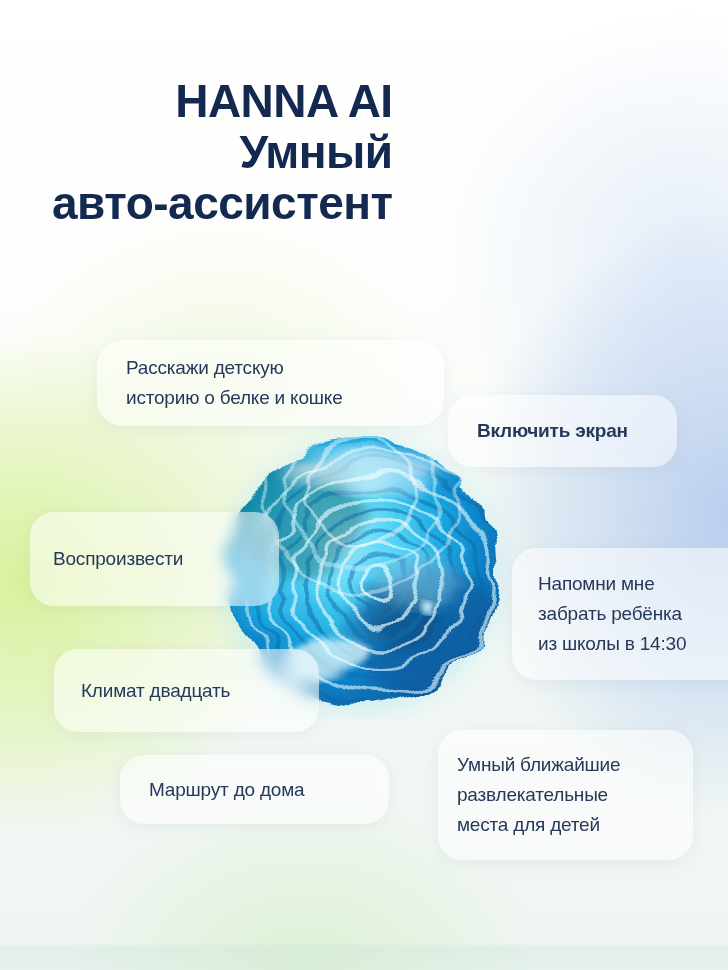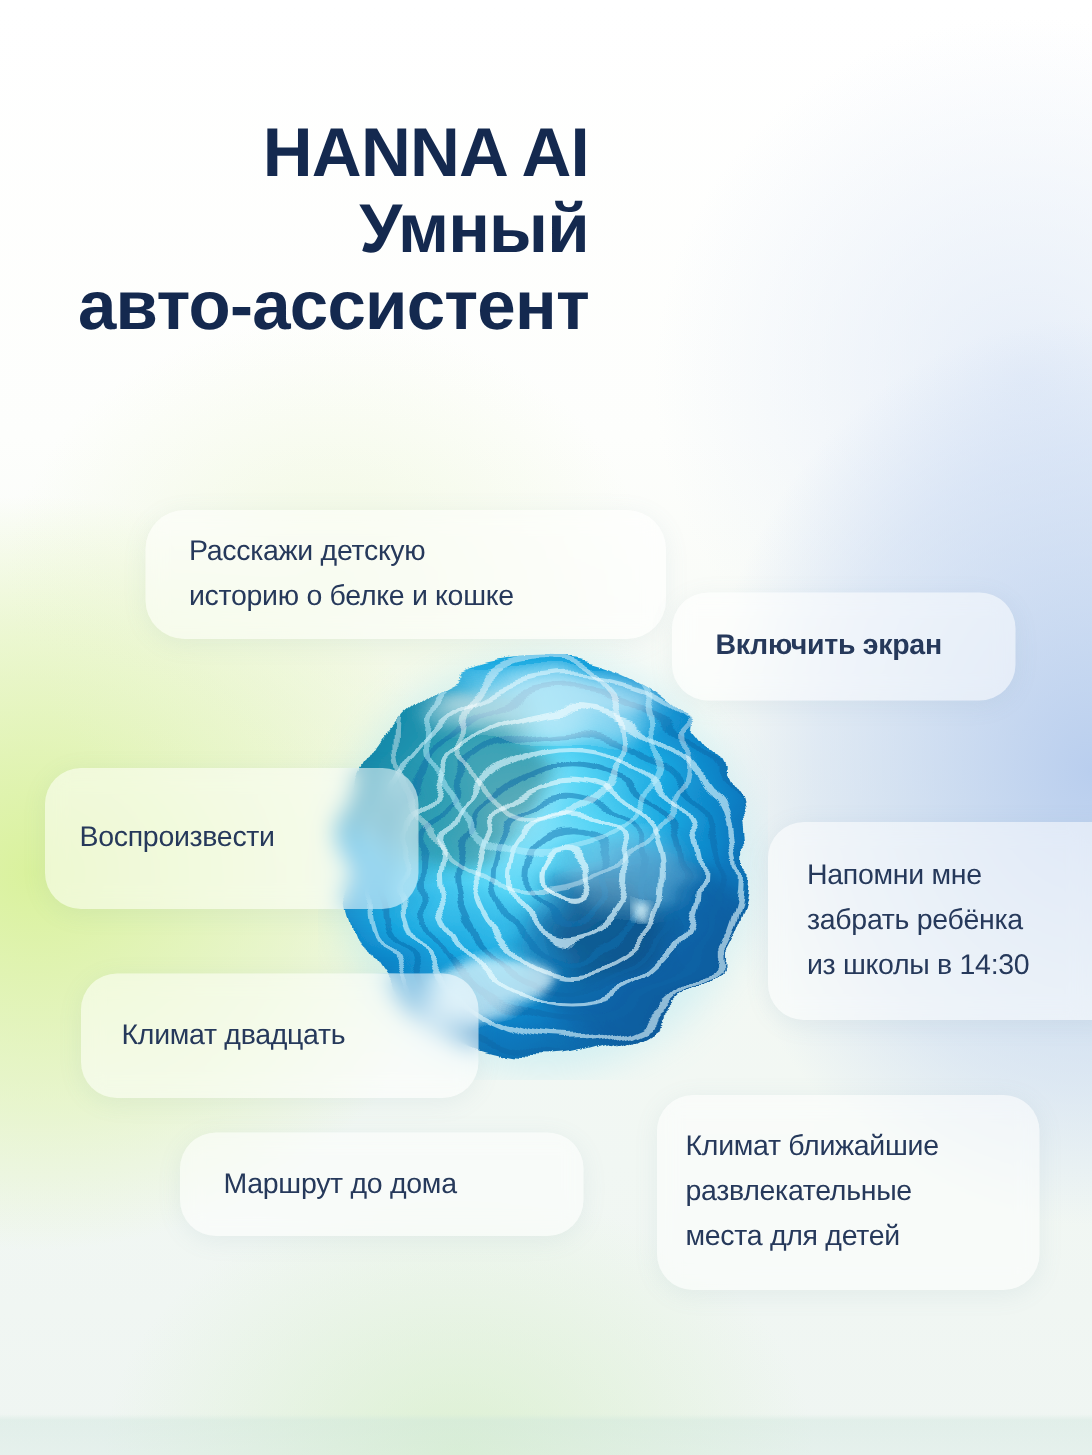--- a/index.html
+++ b/index.html
@@ -138,18 +138,18 @@
 
   <div class="bubble b-climate">
     <div class="line">Климат двадцать</div>
   </div>
 
   <div class="bubble b-route">
     <div class="line">Маршрут до дома</div>
   </div>
 
   <div class="bubble b-places">
-    <div class="line">Климат ближайшие</div>
+    <div class="line">Умный ближайшие</div>
     <div class="line">развлекательные</div>
     <div class="line">места для детей</div>
   </div>
 
 </div>
 
 </body></html>

